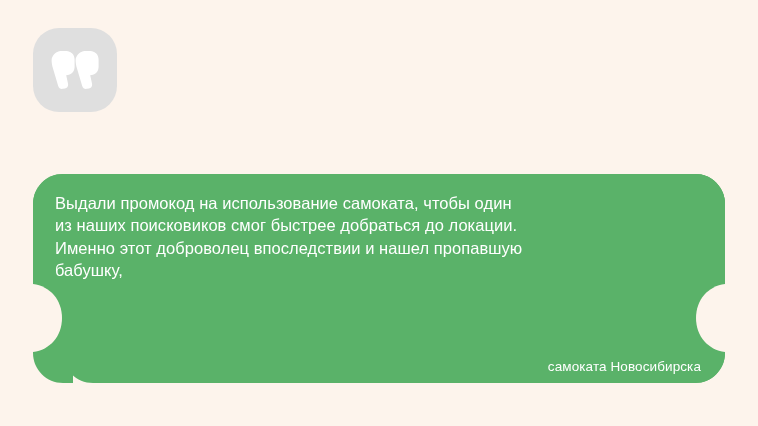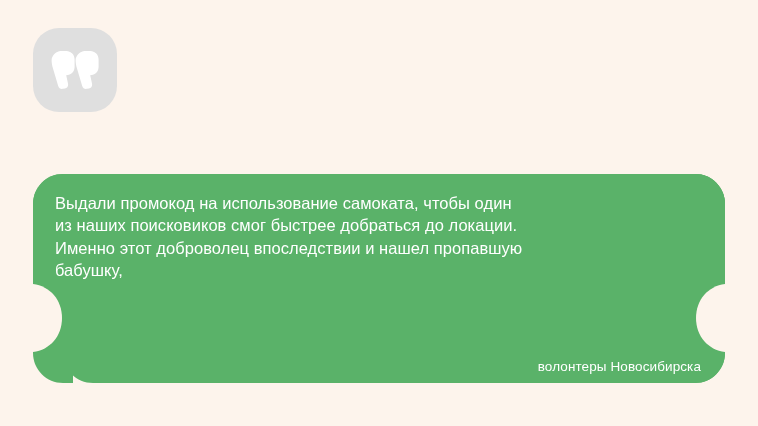--- a/index.html
+++ b/index.html
@@ -190,17 +190,17 @@
 
       <path fill="#FDF4EC" d="M 0 110 C 0 110 0 110 0 110 C 17 112 29 126 29 144 C 29 162 17 176 0 178 Z"></path>
       <path fill="#FDF4EC" d="M 692 110 C 692 110 692 110 692 110 C 675 112 663 126 663 144 C 663 162 675 176 692 178 Z"></path>
     </svg>
 
     <div class="quote-text">Выдали промокод на использование самоката, чтобы один
 из наших поисковиков смог быстрее добраться до локации.
 Именно этот доброволец впоследствии и нашел пропавшую
 бабушку,</div>
 
-    <div class="attribution">волонтеры Новосибирска</div>
+    <div class="attribution">самоката Новосибирска</div>
 
   </div>
 
 </div>
 
 </body></html>

